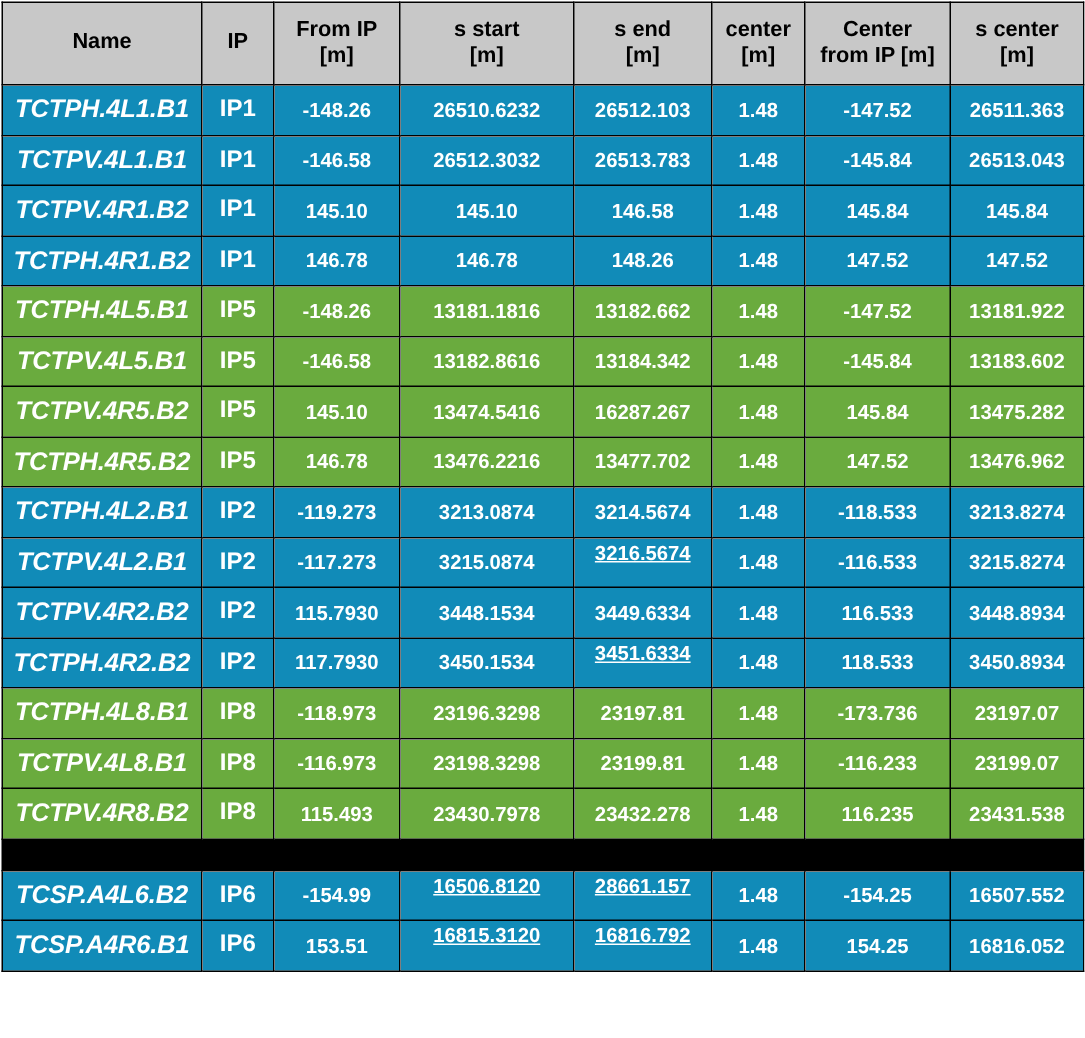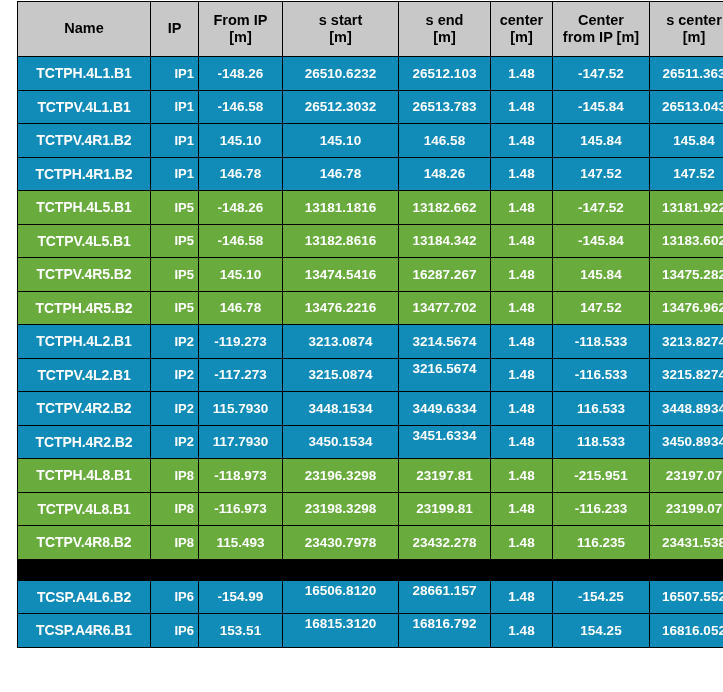--- a/index.html
+++ b/index.html
@@ -11,21 +11,21 @@
   body {
     width: 723px;
     height: 692px;
     overflow: hidden;
     font-family: "Liberation Sans", sans-serif;
   }
   #table-wrap {
     width: 723px;
     height: 692px;
     box-sizing: border-box;
-    padding: 1px 1px 0 17px;
+    padding: 1px 1px 0 1px;
   }
   table.data-table {
     border-collapse: collapse;
     table-layout: fixed;
     width: 721px;
     border: 1px solid #000000;
   }
   table.data-table col.c-name    { width: 133px; }
   table.data-table col.c-ip      { width: 48px;  }
   table.data-table col.c-fromip  { width: 84px;  }
@@ -59,25 +59,25 @@
     vertical-align: middle;
     color: #ffffff;
     font-weight: bold;
     font-size: 13.5px;
     white-space: nowrap;
     overflow: hidden;
   }
   tbody tr.grp-blue td  { background: #118bb8; }
   tbody tr.grp-green td { background: #6aab3e; }
 
-  tbody td.col-name { font-size: 14px; letter-spacing: -0.1px; }
-  tbody td.col-ip   { font-size: 13px; text-align: right; }
+  tbody td.col-name { font-size: 17px; letter-spacing: -0.1px; font-style: italic; }
+  tbody td.col-ip   { font-size: 16px; }
 
   
-  tbody td.shift-up { vertical-align: top; padding-top: 2px; }
+  tbody td.shift-up { vertical-align: top; padding-top: 2px; text-decoration: underline; }
 
   tr.separator-row td {
     background: #000000;
     border: 1px solid #000000;
     height: 21px;
     padding: 0;
   }
 </style>
 </head>
 <body>
@@ -227,21 +227,21 @@
           <td class="col-center-from-ip">118.533</td>
           <td class="col-s-center">3450.8934</td>
         </tr>
         <tr class="grp-green">
           <td class="col-name">TCTPH.4L8.B1</td>
           <td class="col-ip">IP8</td>
           <td class="col-from-ip">-118.973</td>
           <td class="col-s-start">23196.3298</td>
           <td class="col-s-end">23197.81</td>
           <td class="col-length">1.48</td>
-          <td class="col-center-from-ip">-215.951</td>
+          <td class="col-center-from-ip">-173.736</td>
           <td class="col-s-center">23197.07</td>
         </tr>
         <tr class="grp-green">
           <td class="col-name">TCTPV.4L8.B1</td>
           <td class="col-ip">IP8</td>
           <td class="col-from-ip">-116.973</td>
           <td class="col-s-start">23198.3298</td>
           <td class="col-s-end">23199.81</td>
           <td class="col-length">1.48</td>
           <td class="col-center-from-ip">-116.233</td>

